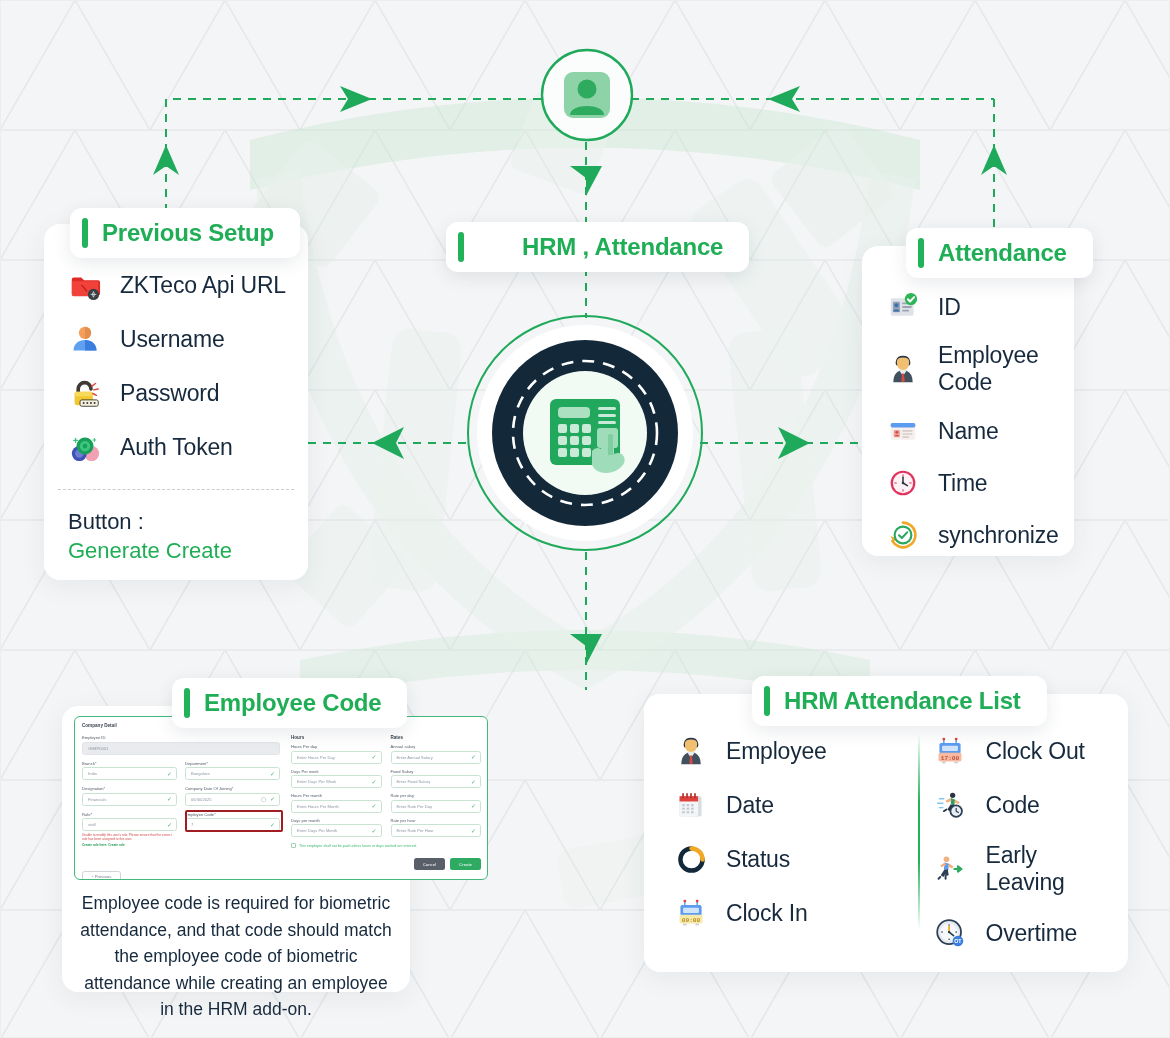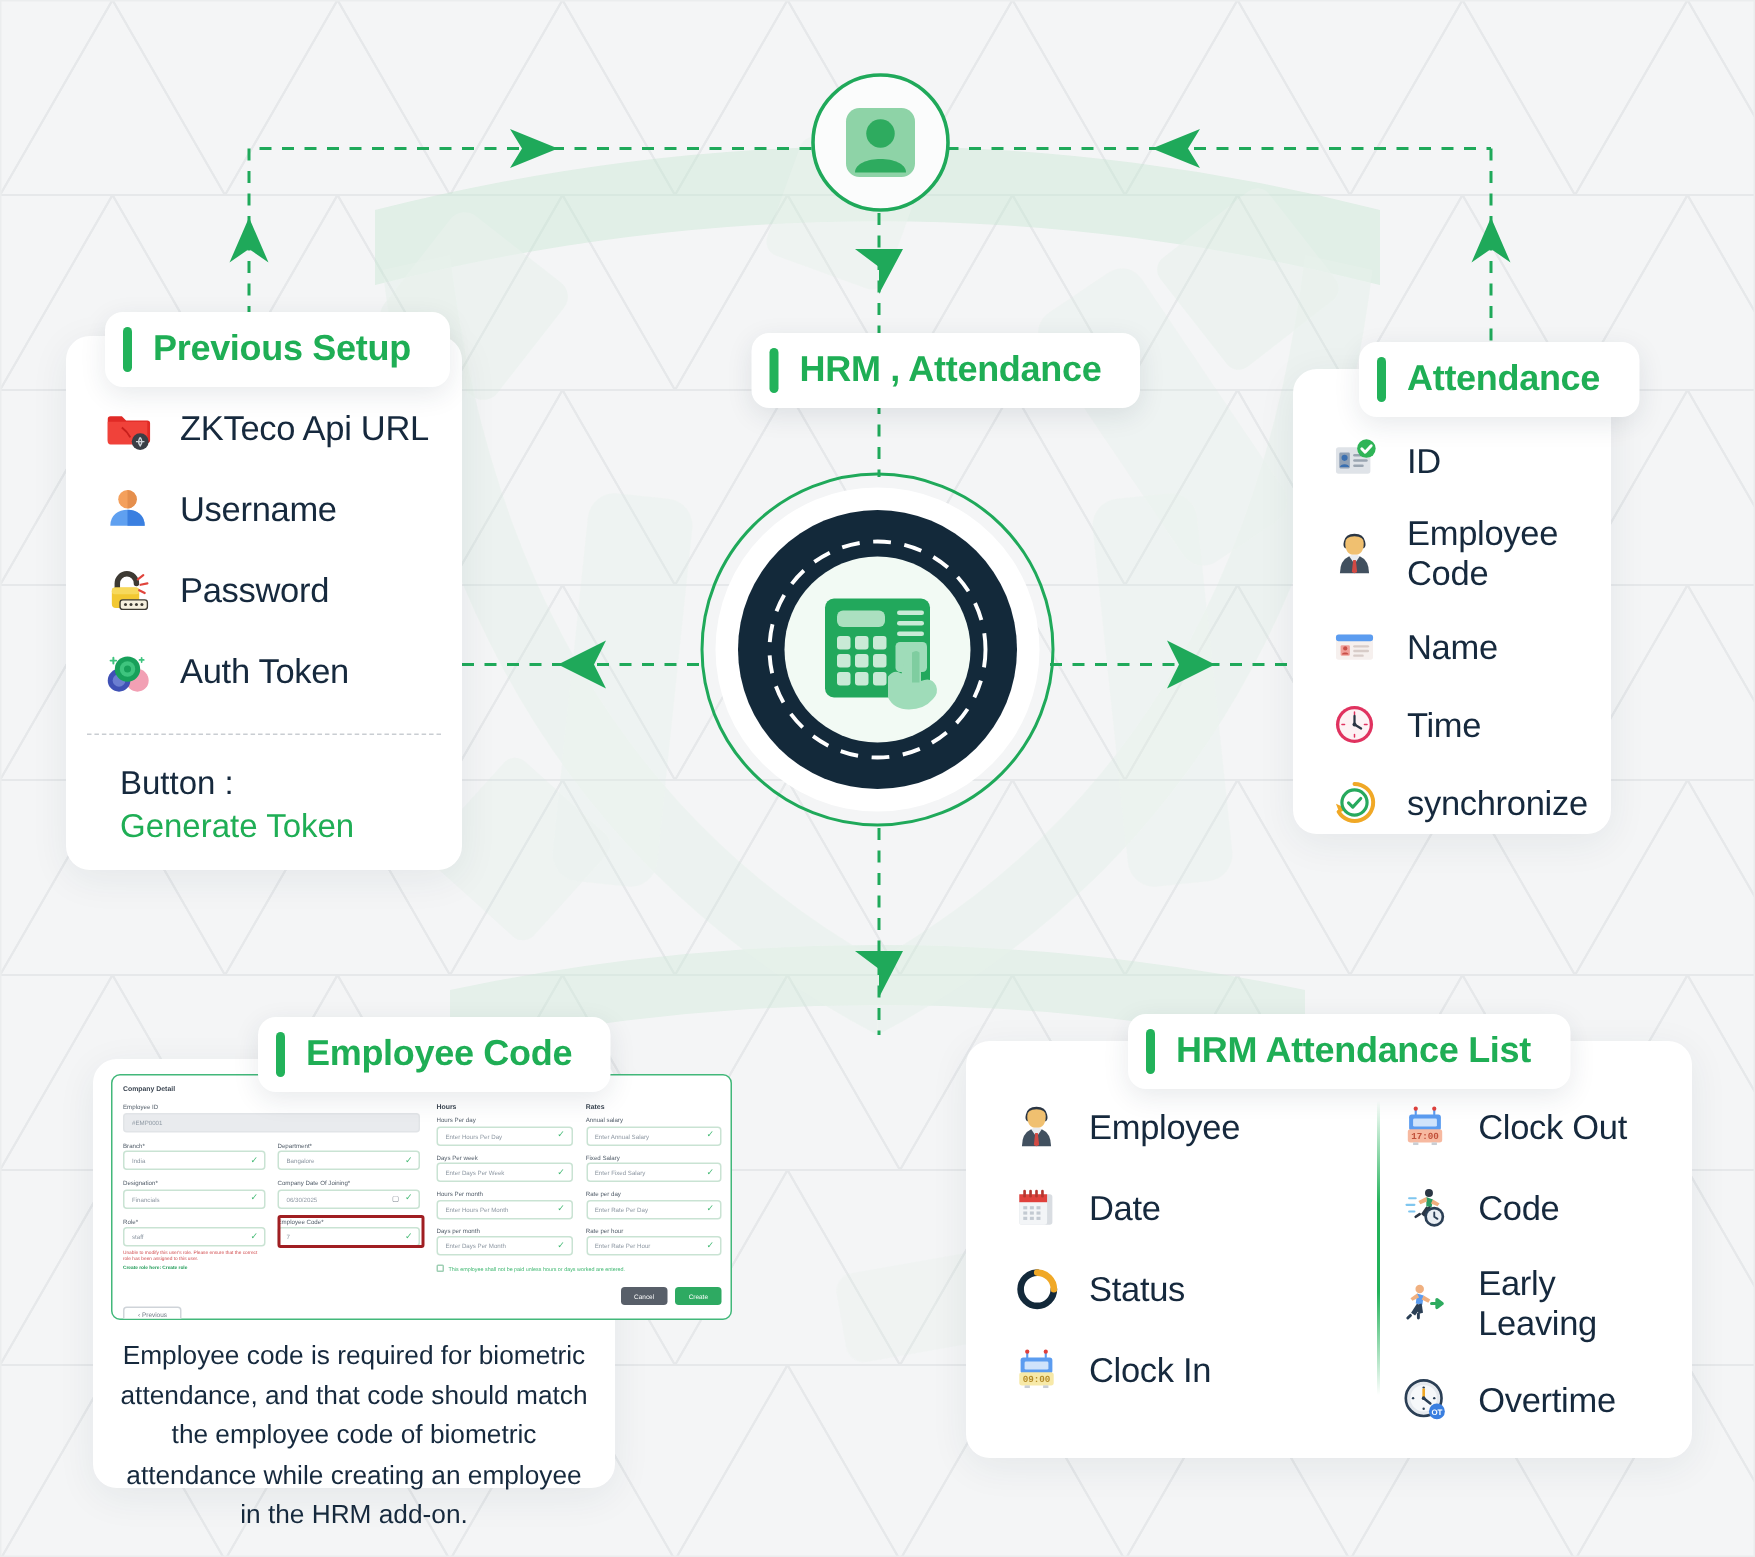--- a/index.html
+++ b/index.html
@@ -87,21 +87,21 @@
   #card-biometric { left: 44px; top: 224px; width: 264px; height: 356px; }
   #biometric-list {
     position: absolute; left: 24px; top: 44px;
     display: flex; flex-direction: column; gap: 20px;
   }
   #biometric-divider {
     position: absolute; left: 14px; right: 14px; top: 265px;
     border-top: 1px dashed #c9cdd2;
   }
   #biometric-footer {
-    position: absolute; left: 36px; top: 285px;
+    position: absolute; left: 24px; top: 285px;
   }
   .footer-line1 { font-size: 22px; color: #16293d; }
   .footer-line2 { font-size: 22px; color: #1fae55; font-weight: 500; margin-top: 3px; }
 
   
   #card-attendance { left: 862px; top: 246px; width: 212px; height: 310px; }
   #attendance-list {
     position: absolute; left: 24px; top: 44px;
     display: flex; flex-direction: column; gap: 18px;
   }
@@ -186,21 +186,21 @@
   #center-node {
     position: absolute; left: 466px; top: 314px;
     width: 238px; height: 238px;
   }
   #top-node {
     position: absolute; left: 540px; top: 48px;
     width: 94px; height: 94px;
   }
 
   
-  #badge-hrm { left: 501px; top: 222px; }
+  #badge-hrm { left: 446px; top: 222px; gap: 44px; }
   #badge-biometric { left: 70px; top: 208px; }
   #badge-attendance { left: 906px; top: 228px; }
   #badge-empcode { left: 172px; top: 678px; }
   #badge-hrmlist { left: 752px; top: 676px; }
 </style>
 </head>
 <body>
 
 <div id="stage">
 
@@ -382,21 +382,21 @@
         </span>
         <span class="row-label">Auth Token</span>
       </div>
 
     </div>
 
     <div id="biometric-divider"></div>
 
     <div id="biometric-footer">
       <div class="footer-line1">Button :</div>
-      <div class="footer-line2">Generate Token</div>
+      <div class="footer-line2">Generate Create</div>
     </div>
   </div>
 
   <div class="badge" id="badge-biometric">
     <span class="badge-bar"></span>
     <span class="badge-text">Previous Setup</span>
   </div>
 
   <div class="card" id="card-attendance">
     <div id="attendance-list">

